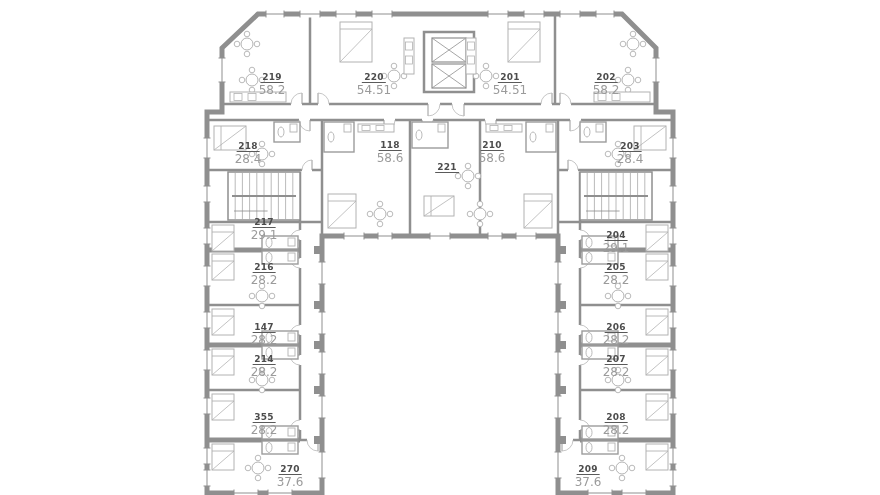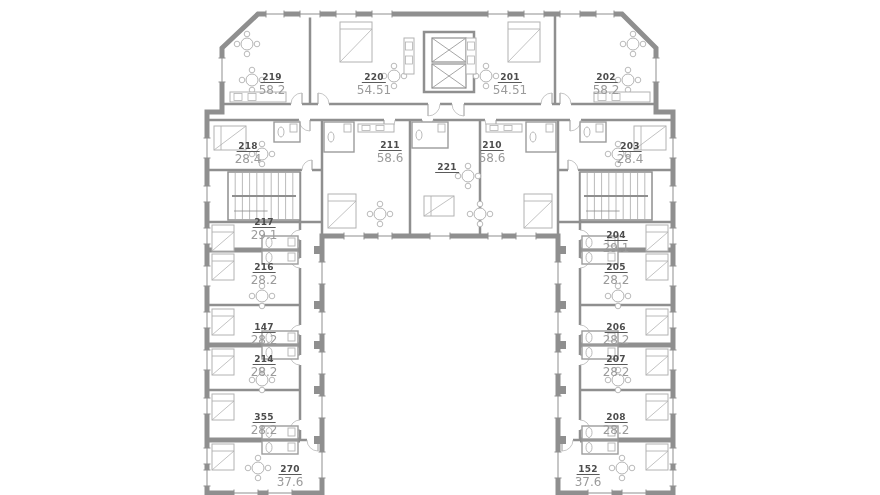--- a/index.html
+++ b/index.html
@@ -550,30 +550,30 @@
         <rect x="486" y="124" width="36" height="8" fill="#fff" stroke="#b2b2b2" stroke-width="1"></rect>
         <rect x="490" y="125.5" width="8" height="5" fill="#fff" stroke="#b2b2b2" stroke-width="0.8"></rect>
         <rect x="504" y="125.5" width="8" height="5" fill="#fff" stroke="#b2b2b2" stroke-width="0.8"></rect>
       </g>
   </svg>
 
   <div class="room-label" style="left:272px;top:66px"><div class="num">219</div><div class="ar">58.2</div></div>
   <div class="room-label" style="left:374px;top:66px"><div class="num">220</div><div class="ar">54.51</div></div>
   <div class="room-label" style="left:510px;top:66px"><div class="num">201</div><div class="ar">54.51</div></div>
   <div class="room-label" style="left:606px;top:66px"><div class="num">202</div><div class="ar">58.2</div></div>
-  <div class="room-label" style="left:390px;top:134px"><div class="num">211</div><div class="ar">58.6</div></div>
+  <div class="room-label" style="left:390px;top:134px"><div class="num">118</div><div class="ar">58.6</div></div>
   <div class="room-label" style="left:447px;top:156px"><div class="num">221</div><div class="ar"></div></div>
   <div class="room-label" style="left:492px;top:134px"><div class="num">210</div><div class="ar">58.6</div></div>
   <div class="room-label" style="left:248px;top:135px"><div class="num">218</div><div class="ar">28.4</div></div>
   <div class="room-label" style="left:630px;top:135px"><div class="num">203</div><div class="ar">28.4</div></div>
   <div class="room-label" style="left:264px;top:211px"><div class="num">217</div><div class="ar">29.1</div></div>
   <div class="room-label" style="left:264px;top:256px"><div class="num">216</div><div class="ar">28.2</div></div>
   <div class="room-label" style="left:264px;top:316px"><div class="num">147</div><div class="ar">28.2</div></div>
   <div class="room-label" style="left:264px;top:348px"><div class="num">214</div><div class="ar">28.2</div></div>
   <div class="room-label" style="left:264px;top:406px"><div class="num">355</div><div class="ar">28.2</div></div>
   <div class="room-label" style="left:290px;top:458px"><div class="num">270</div><div class="ar">37.6</div></div>
   <div class="room-label" style="left:616px;top:224px"><div class="num">204</div><div class="ar">29.1</div></div>
   <div class="room-label" style="left:616px;top:256px"><div class="num">205</div><div class="ar">28.2</div></div>
   <div class="room-label" style="left:616px;top:316px"><div class="num">206</div><div class="ar">28.2</div></div>
   <div class="room-label" style="left:616px;top:348px"><div class="num">207</div><div class="ar">28.2</div></div>
   <div class="room-label" style="left:616px;top:406px"><div class="num">208</div><div class="ar">28.2</div></div>
-  <div class="room-label" style="left:588px;top:458px"><div class="num">152</div><div class="ar">37.6</div></div>
+  <div class="room-label" style="left:588px;top:458px"><div class="num">209</div><div class="ar">37.6</div></div>
 </div>
 
 </body></html>

